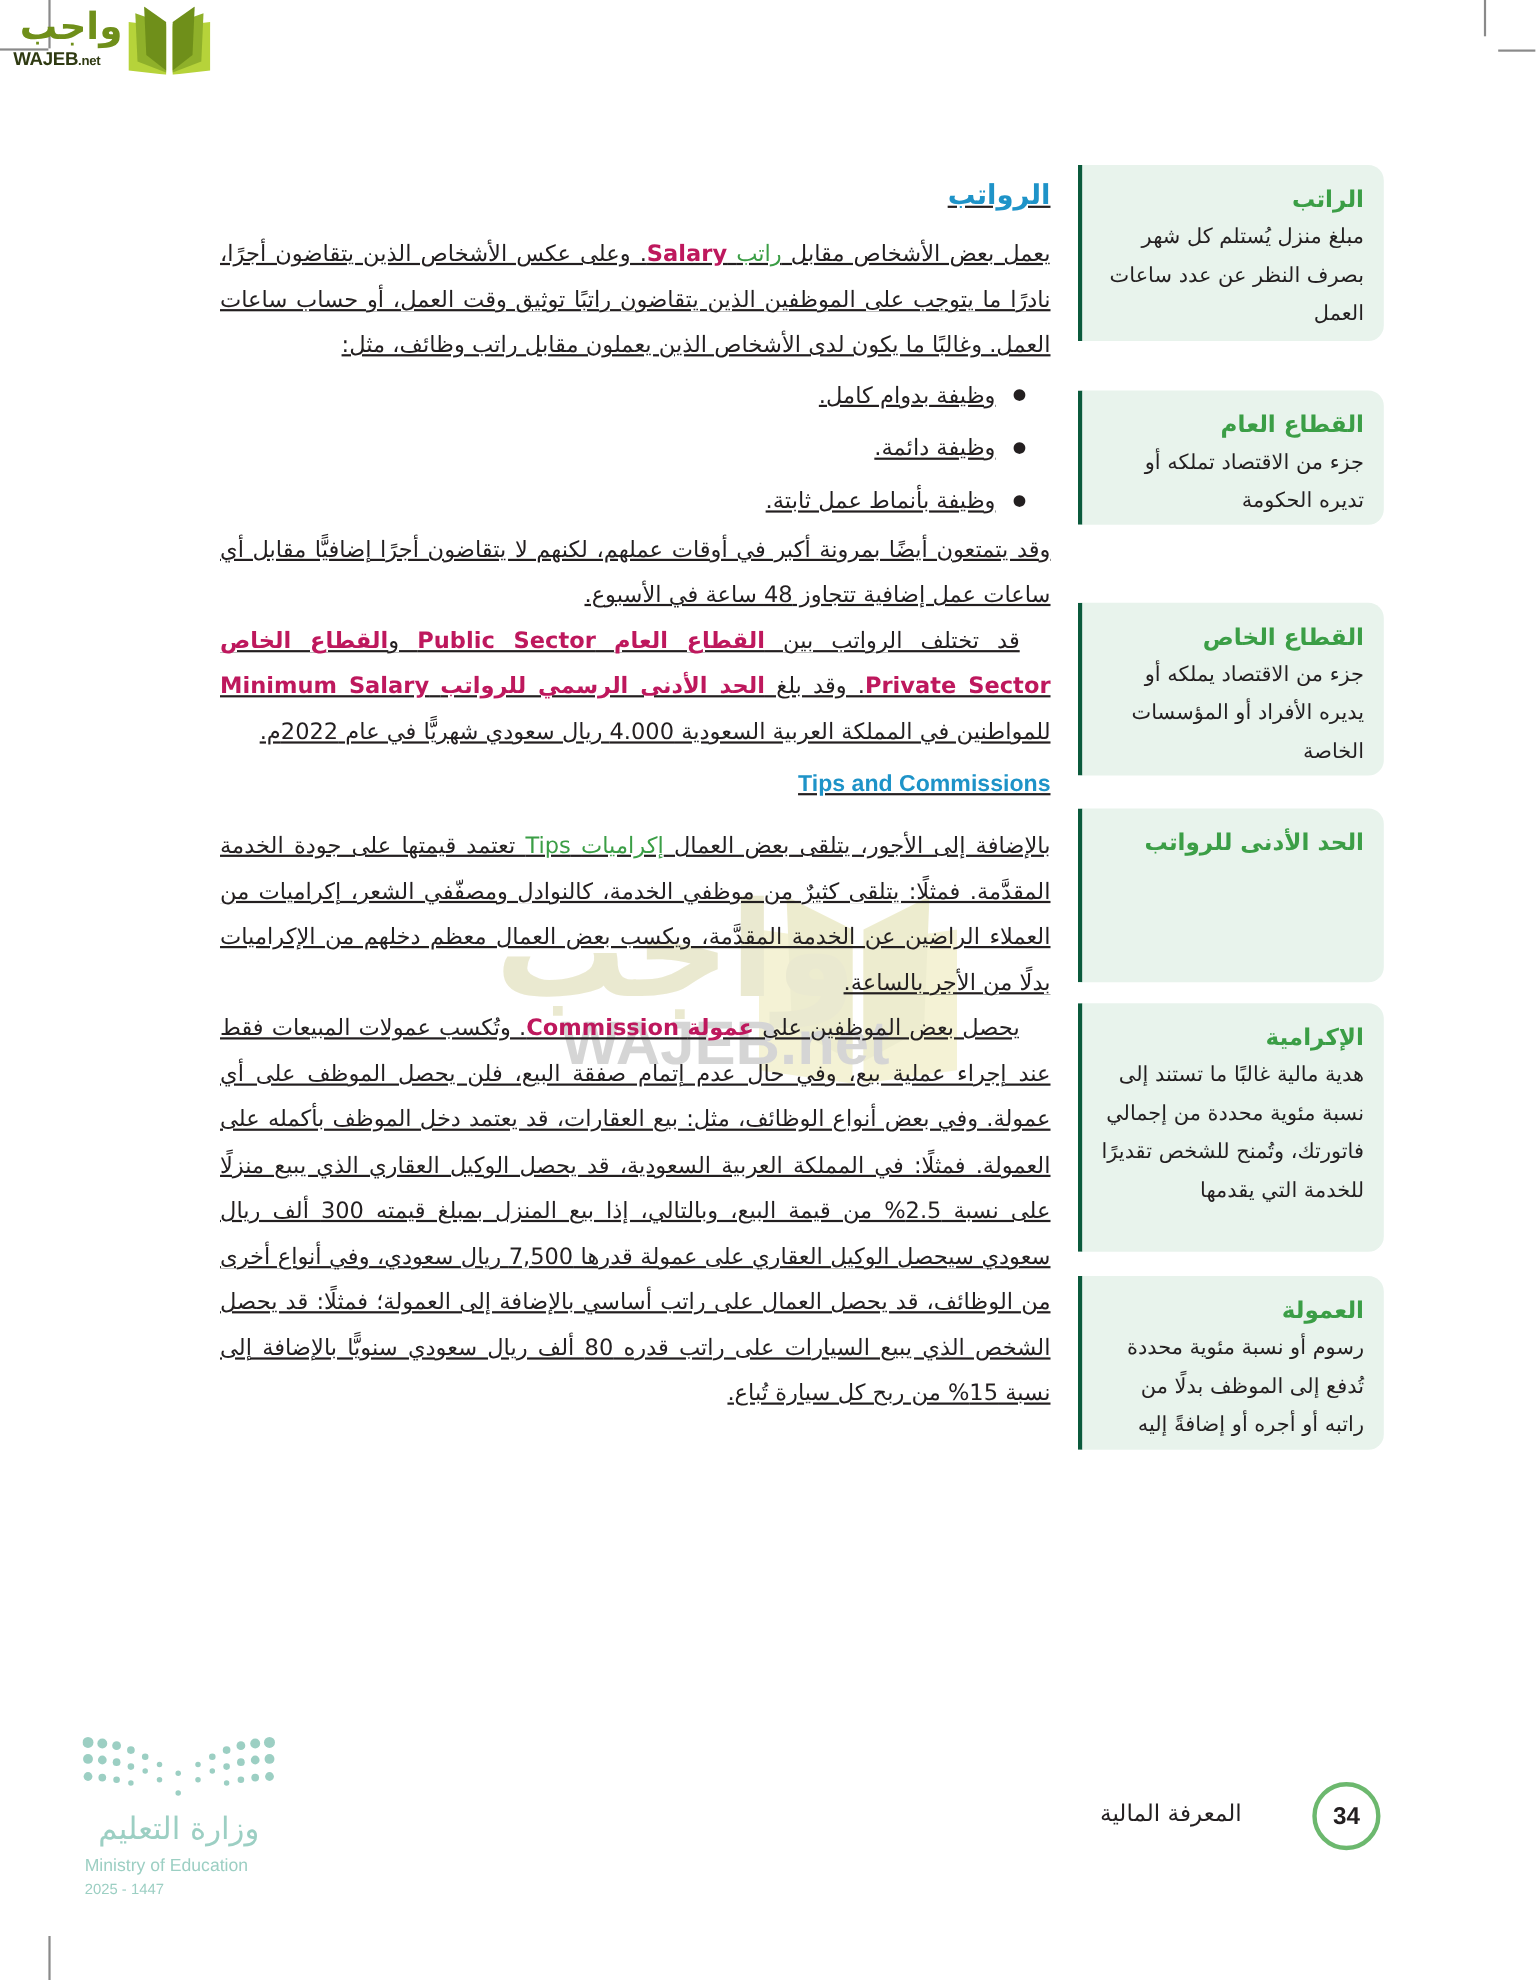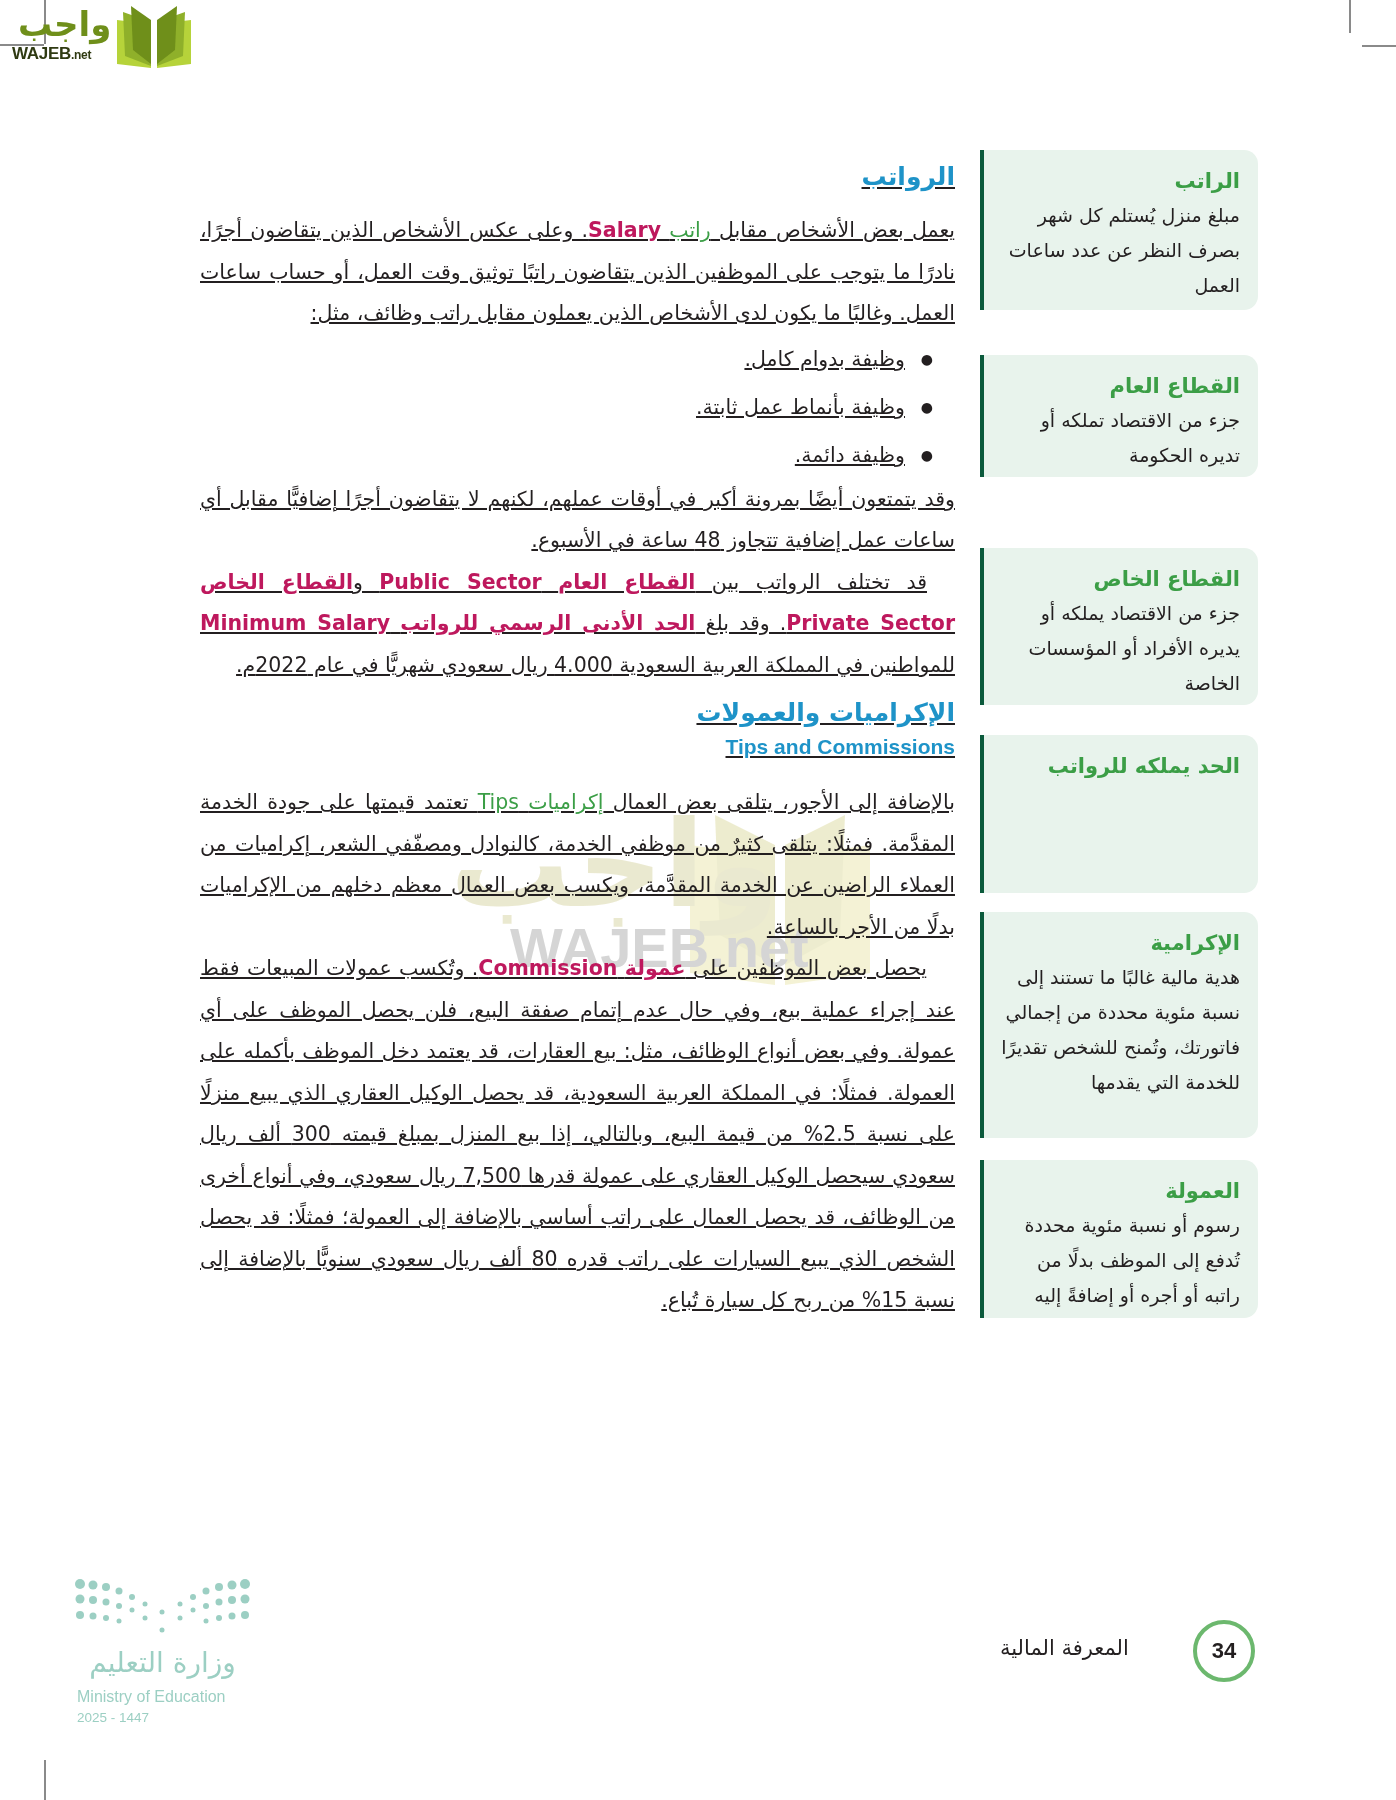--- a/index.html
+++ b/index.html
@@ -86,49 +86,48 @@
   <span class="wm-en">WAJEB.net</span>
 </div>
 
 <div class="main">
 
   <div>
     <h2 class="sec-title">الرواتب</h2>
     <p class="para" style="margin-top:16px;"><span>يعمل بعض الأشخاص مقابل </span><span class="kw-light">راتب</span> <span class="kw">Salary</span><span>. وعلى عكس الأشخاص الذين يتقاضون أجرًا، نادرًا ما يتوجب على الموظفين الذين يتقاضون راتبًا توثيق وقت العمل، أو حساب ساعات العمل. وغالبًا ما يكون لدى الأشخاص الذين يعملون مقابل راتب وظائف، مثل:</span></p>
     <ul class="bullets">
       <li>وظيفة بدوام كامل.</li>
+      <li>وظيفة دائمة.</li>
       <li>وظيفة بأنماط عمل ثابتة.</li>
-      <li>وظيفة دائمة.</li>
     </ul>
     <p class="para">وقد يتمتعون أيضًا بمرونة أكبر في أوقات عملهم، لكنهم لا يتقاضون أجرًا إضافيًّا مقابل أي ساعات عمل إضافية تتجاوز 48 ساعة في الأسبوع.</p>
     <p class="para"><span class="indent"></span><span>قد تختلف الرواتب بين </span><span class="kw">القطاع العام</span> <span class="kw">Public Sector</span><span> و</span><span class="kw">القطاع الخاص</span> <span class="kw">Private Sector</span><span>. وقد بلغ </span><span class="kw">الحد الأدنى الرسمي للرواتب</span> <span class="kw">Minimum Salary</span><span> للمواطنين في المملكة العربية السعودية 4.000 ريال سعودي شهريًّا في عام 2022م.</span></p>
   </div>
 
   <div style="margin-top:10px;">
-    <h2 class="sec-title">الإكراميات والعمولات</h2>
     <div class="sec-sub">Tips and Commissions</div>
     <p class="para" style="margin-top:18px;"><span>بالإضافة إلى الأجور، يتلقى بعض العمال </span><span class="kw-light">إكراميات</span> <span class="kw-light">Tips</span><span> تعتمد قيمتها على جودة الخدمة المقدَّمة. فمثلًا: يتلقى كثيرٌ من موظفي الخدمة، كالنوادل ومصفّفي الشعر، إكراميات من العملاء الراضين عن الخدمة المقدَّمة، ويكسب بعض العمال معظم دخلهم من الإكراميات بدلًا من الأجر بالساعة.</span></p>
     <p class="para"><span class="indent"></span><span>يحصل بعض الموظفين على </span><span class="kw">عمولة</span> <span class="kw">Commission</span><span>. وتُكسب عمولات المبيعات فقط عند إجراء عملية بيع، وفي حال عدم إتمام صفقة البيع، فلن يحصل الموظف على أي عمولة. وفي بعض أنواع الوظائف، مثل: بيع العقارات، قد يعتمد دخل الموظف بأكمله على العمولة. فمثلًا: في المملكة العربية السعودية، قد يحصل الوكيل العقاري الذي يبيع منزلًا على نسبة 2.5% من قيمة البيع، وبالتالي، إذا بيع المنزل بمبلغ قيمته 300 ألف ريال سعودي سيحصل الوكيل العقاري على عمولة قدرها 7,500 ريال سعودي، وفي أنواع أخرى من الوظائف، قد يحصل العمال على راتب أساسي بالإضافة إلى العمولة؛ فمثلًا: قد يحصل الشخص الذي يبيع السيارات على راتب قدره 80 ألف ريال سعودي سنويًّا بالإضافة إلى نسبة 15% من ربح كل سيارة تُباع.</span></p>
   </div>
 </div>
 
 <div class="card" style="top:150px; height:160px;">
   <div class="card-title">الراتب</div>
   <div class="card-body">مبلغ منزل يُستلم كل شهر بصرف النظر عن عدد ساعات العمل</div>
 </div>
 <div class="card" style="top:355px; height:122px;">
   <div class="card-title">القطاع العام</div>
   <div class="card-body">جزء من الاقتصاد تملكه أو تديره الحكومة</div>
 </div>
 <div class="card" style="top:548px; height:157px;">
   <div class="card-title">القطاع الخاص</div>
   <div class="card-body">جزء من الاقتصاد يملكه أو يديره الأفراد أو المؤسسات الخاصة</div>
 </div>
 <div class="card" style="top:735px; height:158px;">
-  <div class="card-title">الحد يملكه للرواتب</div>
+  <div class="card-title">الحد الأدنى للرواتب</div>
 </div>
 <div class="card" style="top:912px; height:226px;">
   <div class="card-title">الإكرامية</div>
   <div class="card-body">هدية مالية غالبًا ما تستند إلى نسبة مئوية محددة من إجمالي فاتورتك، وتُمنح للشخص تقديرًا للخدمة التي يقدمها</div>
 </div>
 <div class="card" style="top:1160px; height:158px;">
   <div class="card-title">العمولة</div>
   <div class="card-body">رسوم أو نسبة مئوية محددة تُدفع إلى الموظف بدلًا من راتبه أو أجره أو إضافةً إليه</div>
 </div>
 

